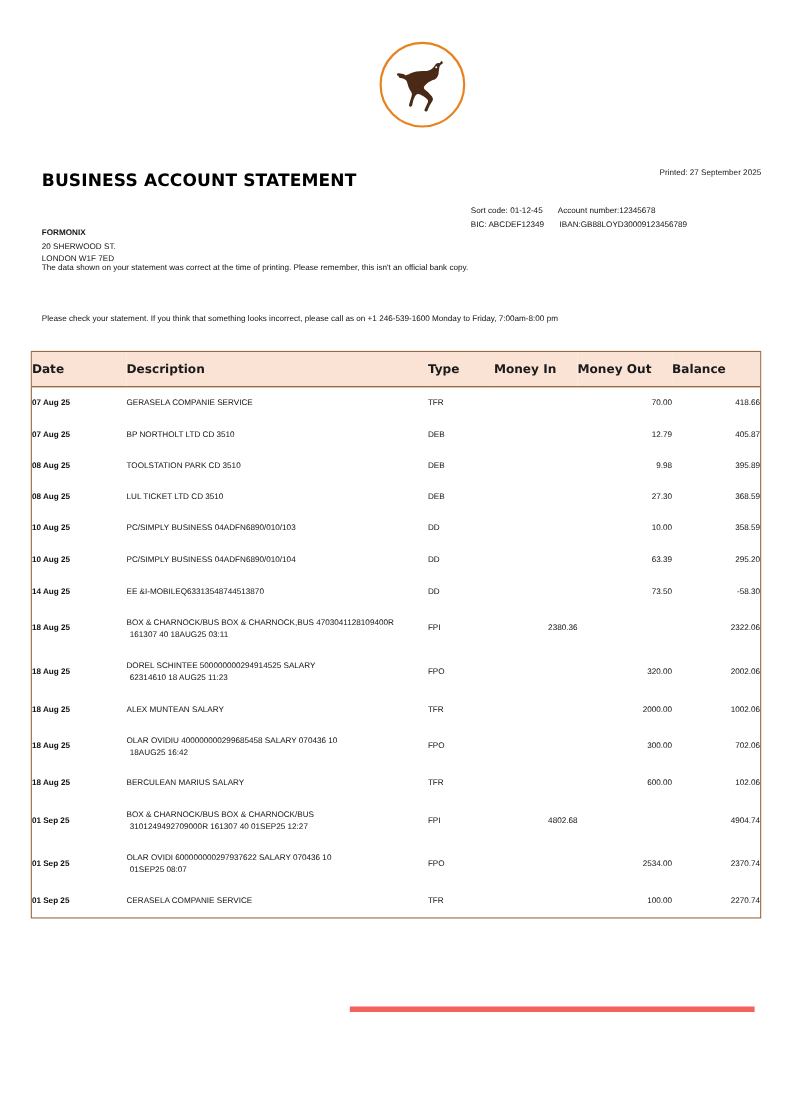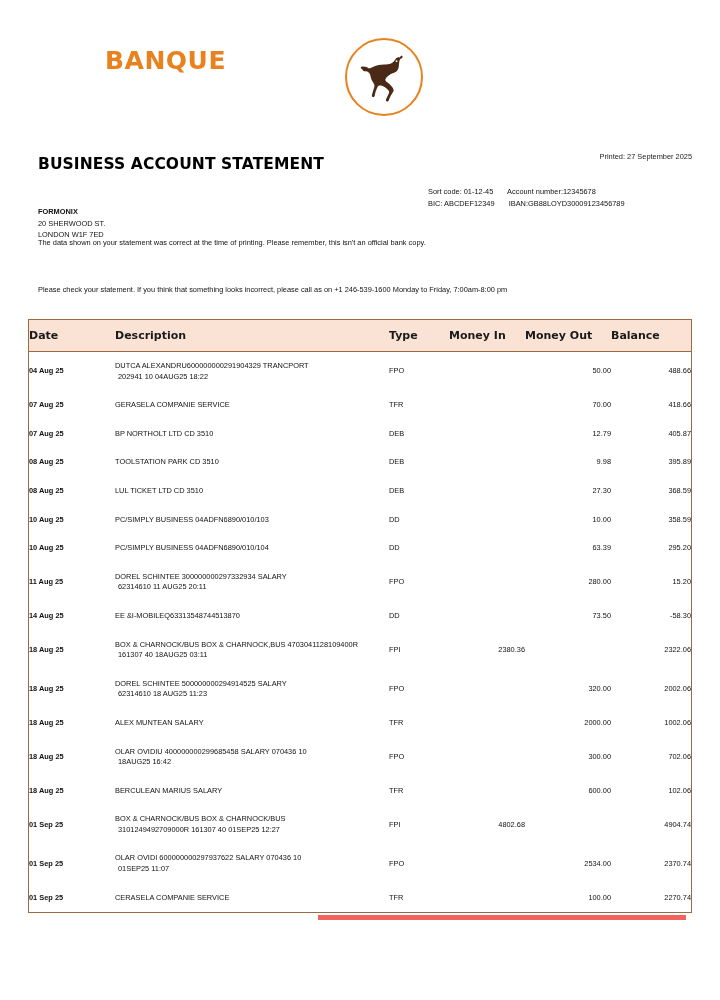--- a/index.html
+++ b/index.html
@@ -172,21 +172,20 @@
     height: 5px;
     background: #f4625e;
     width: 368px;
   }
 </style>
 </head>
 <body>
 
 <div class="logo-area">
   <div class="logo-text">
-    <div>BANQUE</div>
   </div>
   <div class="logo-mark">
     <svg width="56" height="56" viewBox="0 0 56 56">
       <path fill="#4a2a17" d="M44.5 9.5c-1.6-0.6-3.1 0.4-3.9 1.6-1.1 1.7-2.4 3.3-4.2 4.2-2.3 1.1-4.9 1.2-7.4 1.3-3.6 0.2-7.3 0.5-10.6 2.1-1.4 0.7-2.8 1.5-4.4 1.6-1.3 0.1-2.6-0.4-3.9-0.6-0.8-0.1-1.7-0.1-2.3 0.4-0.7 0.6-0.6 1.8 0.1 2.3 0.9 0.7 2.1 0.7 3.2 0.9 1.4 0.3 2.7 1.1 3.5 2.3 0.5 0.8 0.7 1.7 0.9 2.6 0.5 2.2 1.3 4.4 2.6 6.3 0.5 0.8 1.1 1.6 1.3 2.5 0.2 1.1-0.2 2.2-0.5 3.3-0.6 2-1.2 4-1.8 6-0.2 0.7-0.4 1.5-0.1 2.1 0.4 0.8 1.6 0.9 2.2 0.3 0.5-0.5 0.6-1.3 0.7-2 0.4-2.5 1.2-4.9 2.4-7.1 0.4-0.8 0.9-1.6 1.7-2 0.9-0.4 2-0.2 2.9 0.2 2.4 1 4.6 2.5 6.4 4.4 0.4 0.4 0.8 0.9 0.9 1.5 0.1 0.7-0.2 1.4-0.5 2-0.8 1.7-1.6 3.4-2.4 5.1-0.3 0.6-0.6 1.3-0.3 1.9 0.4 0.9 1.8 0.9 2.4 0.2 0.4-0.5 0.6-1.2 0.8-1.8 0.8-2.2 1.8-4.3 3.2-6.2 0.4-0.6 0.9-1.2 1.1-1.9 0.3-1.2-0.3-2.4-1-3.4-1.5-2.2-3.5-4-5.6-5.6-0.6-0.5-1.3-1-1.5-1.8-0.2-0.9 0.3-1.8 0.9-2.5 1.7-2 3.9-3.5 6.3-4.5 1.3-0.5 2.7-0.9 3.8-1.8 1.3-1.1 2-2.8 2.3-4.5 0.3-1.7 0.3-3.4 0.6-5.1 0.2-1.1 0.5-2.3 1.4-3 0.6-0.5 1.5-0.7 1.8-1.4 0.3-0.8-0.3-1.7-1.1-2z"></path>
       <path fill="#4a2a17" d="M12.8 19.6c-1.6-0.5-3.3-0.9-5-1-0.6 0-1.3 0-1.7 0.4-0.5 0.5-0.3 1.4 0.3 1.7 0.6 0.3 1.3 0.2 1.9 0.2 1.5 0.1 3 0.4 4.4 0.9z"></path>
       <circle fill="#ffffff" cx="41.6" cy="13.2" r="0.9"></circle>
     </svg>
   </div>
 </div>
 
@@ -224,28 +223,20 @@
         <th class="c-date">Date</th>
         <th class="c-desc">Description</th>
         <th class="c-type">Type</th>
         <th class="c-in">Money In</th>
         <th class="c-out">Money Out</th>
         <th class="c-bal">Balance</th>
       </tr>
     </thead>
     <tbody id="tx-body">
         <tr>
-          <td class="d-date">04 Aug 25</td>
-          <td class="d-desc"><span>DUTCA ALEXANDRU600000000291904329 TRANCPORT</span><span class="desc-l2">202941 10 04AUG25 18:22</span></td>
-          <td class="d-type">FPO</td>
-          <td class="d-in"></td>
-          <td class="d-out">50.00</td>
-          <td class="d-bal">488.66</td>
-        </tr>
-        <tr>
           <td class="d-date">07 Aug 25</td>
           <td class="d-desc"><span>GERASELA COMPANIE SERVICE</span></td>
           <td class="d-type">TFR</td>
           <td class="d-in"></td>
           <td class="d-out">70.00</td>
           <td class="d-bal">418.66</td>
         </tr>
         <tr>
           <td class="d-date">07 Aug 25</td>
           <td class="d-desc"><span>BP NORTHOLT LTD CD 3510</span></td>
@@ -278,28 +269,20 @@
           <td class="d-out">10.00</td>
           <td class="d-bal">358.59</td>
         </tr>
         <tr>
           <td class="d-date">10 Aug 25</td>
           <td class="d-desc"><span>PC/SIMPLY BUSINESS 04ADFN6890/010/104</span></td>
           <td class="d-type">DD</td>
           <td class="d-in"></td>
           <td class="d-out">63.39</td>
           <td class="d-bal">295.20</td>
-        </tr>
-        <tr>
-          <td class="d-date">11 Aug 25</td>
-          <td class="d-desc"><span>DOREL SCHINTEE 300000000297332934 SALARY</span><span class="desc-l2">62314610 11 AUG25 20:11</span></td>
-          <td class="d-type">FPO</td>
-          <td class="d-in"></td>
-          <td class="d-out">280.00</td>
-          <td class="d-bal">15.20</td>
         </tr>
         <tr>
           <td class="d-date">14 Aug 25</td>
           <td class="d-desc"><span>EE &amp;I-MOBILEQ63313548744513870</span></td>
           <td class="d-type">DD</td>
           <td class="d-in"></td>
           <td class="d-out">73.50</td>
           <td class="d-bal">-58.30</td>
         </tr>
         <tr>
@@ -345,21 +328,21 @@
         <tr>
           <td class="d-date">01 Sep 25</td>
           <td class="d-desc"><span>BOX &amp; CHARNOCK/BUS BOX &amp; CHARNOCK/BUS</span><span class="desc-l2">3101249492709000R 161307 40 01SEP25 12:27</span></td>
           <td class="d-type">FPI</td>
           <td class="d-in">4802.68</td>
           <td class="d-out"></td>
           <td class="d-bal">4904.74</td>
         </tr>
         <tr>
           <td class="d-date">01 Sep 25</td>
-          <td class="d-desc"><span>OLAR OVIDI 600000000297937622 SALARY 070436 10</span><span class="desc-l2">01SEP25 11:07</span></td>
+          <td class="d-desc"><span>OLAR OVIDI 600000000297937622 SALARY 070436 10</span><span class="desc-l2">01SEP25 08:07</span></td>
           <td class="d-type">FPO</td>
           <td class="d-in"></td>
           <td class="d-out">2534.00</td>
           <td class="d-bal">2370.74</td>
         </tr>
         <tr>
           <td class="d-date">01 Sep 25</td>
           <td class="d-desc"><span>CERASELA COMPANIE SERVICE</span></td>
           <td class="d-type">TFR</td>
           <td class="d-in"></td>

